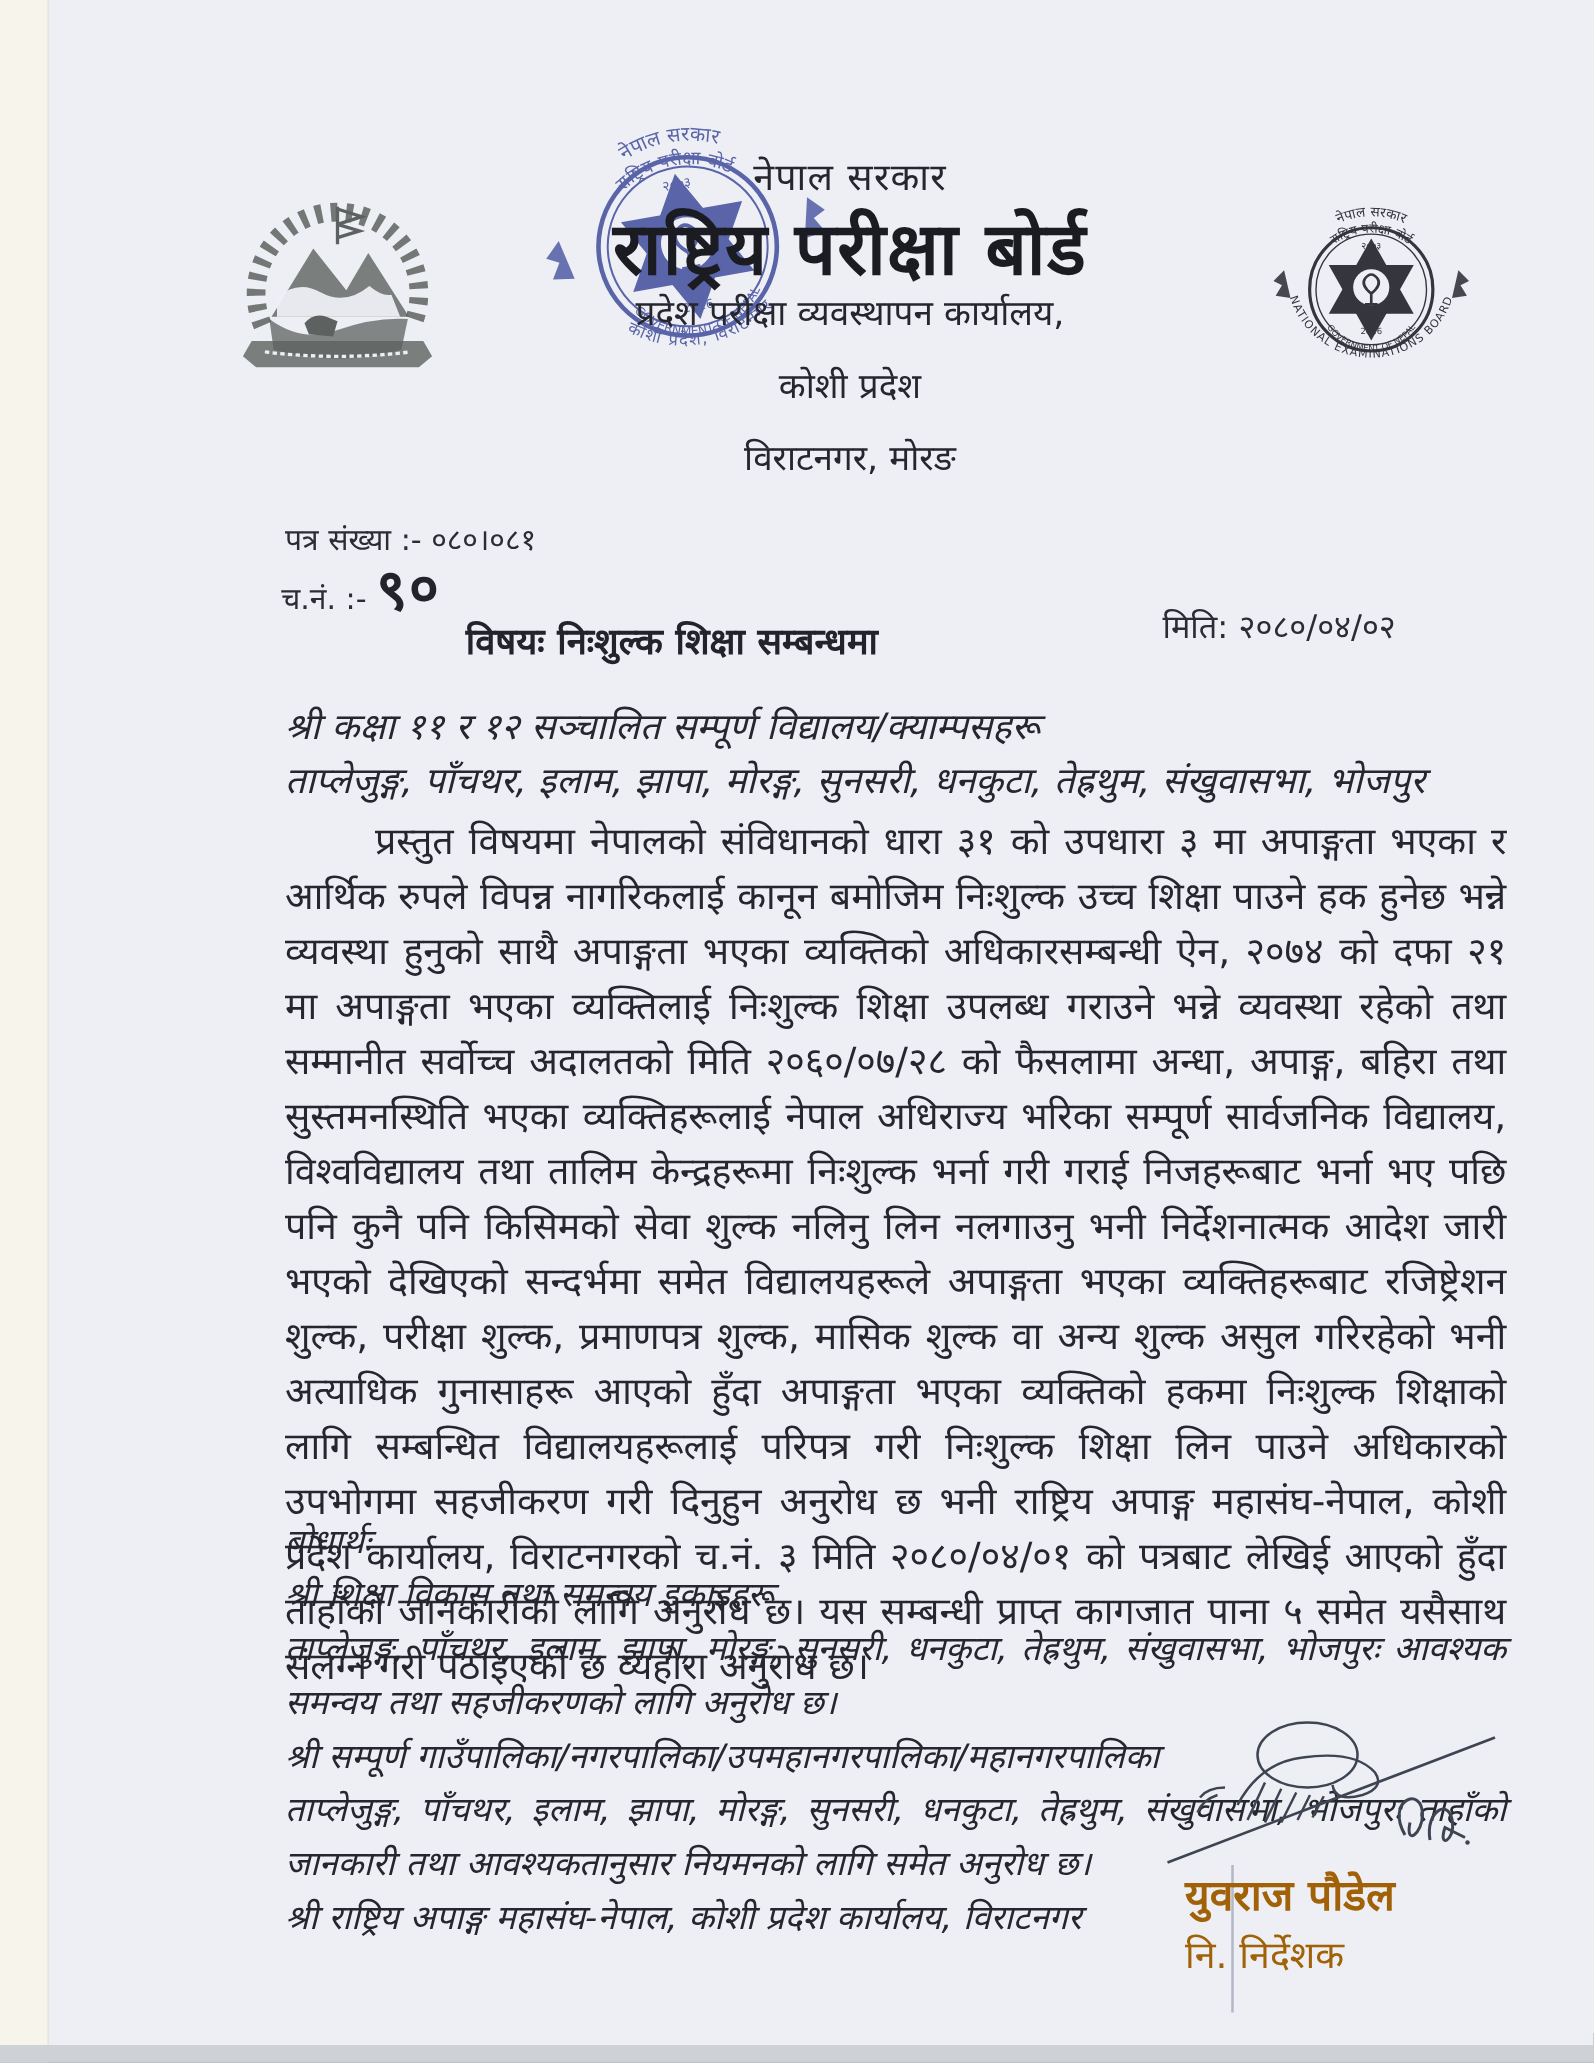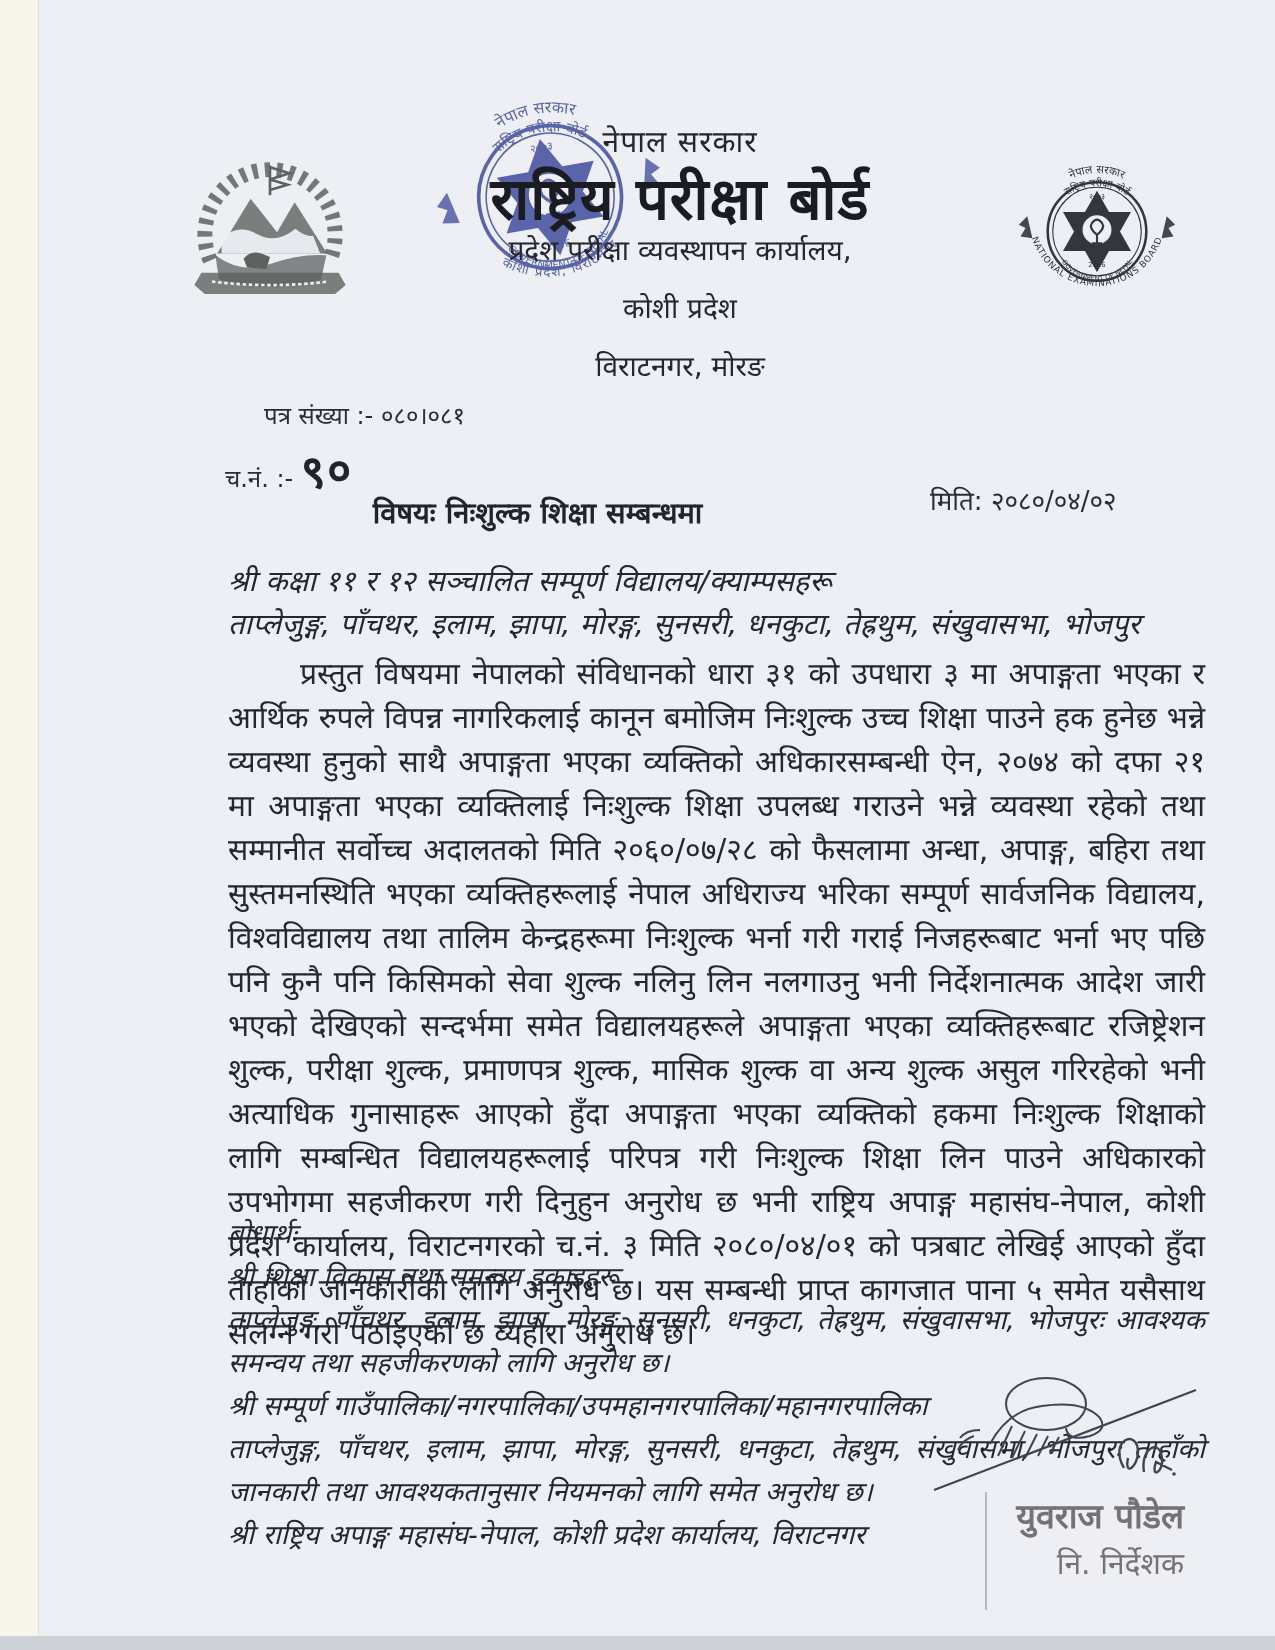--- a/index.html
+++ b/index.html
@@ -31,21 +31,21 @@
   .addr{font-size:29px;color:#26262e;font-style:italic;}
   .body-par{
     left:228px;top:652px;width:977px;
     font-size:30px;line-height:44px;text-align:justify;text-indent:72px;color:#26262e;
   }
   .cc-block{left:228px;top:1212px;width:977px;font-size:27px;line-height:43px;color:#26262e;font-style:italic;}
   .cc-par{margin:0;text-align:justify;}
   
   .sig-svg{left:928px;top:1352px;width:292px;height:152px;color:#3e4452;}
   .stamp-edge{left:985px;top:1492px;width:2px;height:118px;background:#9aa0b5;opacity:.7;}
-  .sig-block{left:948px;top:1492px;width:236px;text-align:right;color:#737373;}
+  .sig-block{left:948px;top:1492px;width:236px;text-align:left;color:#a16207;}
   .sig-name{font-size:34px;font-weight:bold;}
   .sig-role{font-size:30px;margin-top:4px;}
   svg text{font-family:"DejaVu Sans",sans-serif;}
 </style>
 </head>
 <body>
 
 <div class="page">
   <div class="edge-left"></div>
 
@@ -105,21 +105,21 @@
     <path d="M100,62 L140,133 L60,133 Z" fill="currentColor"></path>
     <path d="M100,158 L60,87 L140,87 Z" fill="currentColor"></path>
     <circle cx="100" cy="108" r="17" fill="#edeff5"></circle>
     <path d="M94,100 q6,-8 12,0 q4,6 -6,14 q-10,-8 -6,-14 Z M100,114 l0,10 M94,124 l12,0" stroke="currentColor" stroke-width="2.5" fill="none"></path>
     <text font-size="8" fill="currentColor"><textPath href="#arcInn2" startOffset="50%" text-anchor="middle">GOVERNMENT OF NEPAL</textPath></text>
     <text x="100" y="152" font-size="8" text-anchor="middle" fill="currentColor">2016</text>
     <path d="M18,92 l-10,10 8,4 -6,10 14,2 Z M182,92 l10,10 -8,4 6,10 -14,2 Z" fill="currentColor" opacity="0.9"></path>
     <text font-size="10.5" fill="currentColor" letter-spacing="1"><textPath href="#arcBotA2" startOffset="50%" text-anchor="middle">NATIONAL EXAMINATIONS BOARD</textPath></text>
   </svg>
 
-  <div class="abs meta-text" style="left:228px;top:398px;margin-left:36px;">
+  <div class="abs meta-text" style="left:228px;top:414px;">
     <span>पत्र संख्या :-</span>
     <span>०८०।०८१</span>
   </div>
   <div class="abs meta-text" style="left:225px;top:438px;">
     <span>च.नं. :-</span>
     <span class="ref-hand">९०</span>
   </div>
   <div class="abs date-line" style="left:930px;top:482px;">
     <span>मिति:</span>
     <span>२०८०/०४/०२</span>

